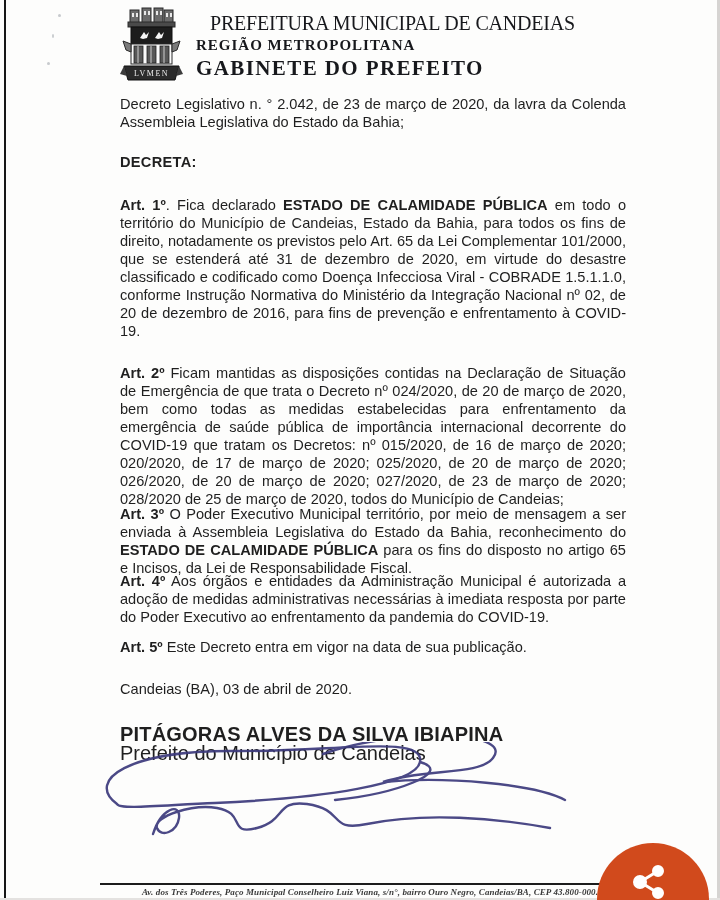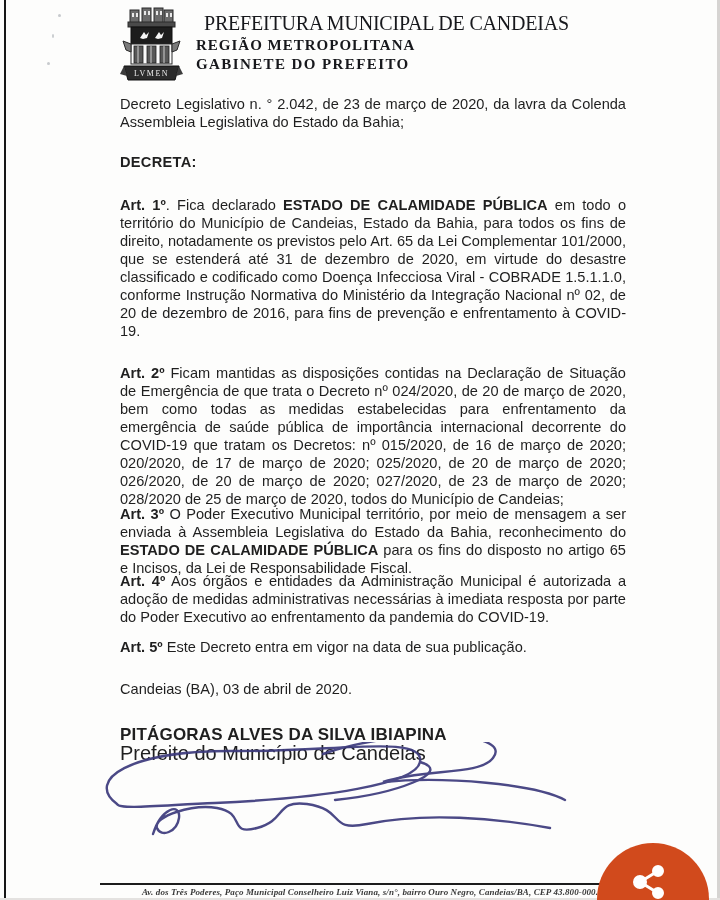--- a/index.html
+++ b/index.html
@@ -12,38 +12,38 @@
   
   .scan-edge-left{position:absolute;left:4px;top:0;width:2px;height:900px;background:#161616;}
   .scan-edge-right{position:absolute;right:0;top:0;width:3px;height:900px;background:#d6d4d2;}
   .scan-edge-bottom{position:absolute;left:0;bottom:0;width:720px;height:2px;background:#e4e2e0;}
 
   
   .header{position:absolute;left:118px;top:6px;display:flex;align-items:flex-start;}
   .crest{width:66px;height:84px;flex:0 0 auto;}
   .header-text{margin-left:12px;padding-top:6px;font-family:"Liberation Serif", serif;color:#17181c;}
   .h-line1{font-size:12px;font-weight:bold;letter-spacing:5px;margin:0 0 2px 0;}
-  .h-line2{font-size:20px;letter-spacing:-0.2px;margin:0 0 2px 8px;font-weight:400;}
+  .h-line2{font-size:20px;letter-spacing:-0.2px;margin:0 0 2px 14px;font-weight:400;}
   .h-line3{font-size:15px;font-weight:bold;letter-spacing:1px;margin:0 0 2px 0;}
-  .h-line4{font-size:15px;font-weight:bold;letter-spacing:1.4px;margin:0;}
+  .h-line4{font-size:21px;font-weight:bold;letter-spacing:1.4px;margin:0;}
 
   
   .content{position:absolute;left:120px;top:95px;width:506px;}
   .content p{margin:0;font-size:14.6px;line-height:18px;text-align:justify;}
   .b{font-weight:bold;}
   p.intro{margin-bottom:22px;}
   .decreta{font-weight:bold;text-align:center;font-size:15px;margin:0 0 25px 0 !important;letter-spacing:0.3px;}
   p.art1{margin-bottom:24px;}
   p.art2{margin-bottom:-3px;}
   p.paragrafo{margin-bottom:4px;}
   p.art3{margin-bottom:-5px;}
   p.art4{margin-bottom:12px;}
   p.art5{margin-bottom:24px;}
   p.dateline{text-align:left !important;margin-bottom:27px;}
-  .signatory-name{font-weight:bold;font-size:17px;line-height:19px;letter-spacing:0.2px;}
+  .signatory-name{font-weight:bold;font-size:20px;line-height:19px;letter-spacing:0.2px;}
   .signatory-title{font-size:20px;line-height:19px;}
 
   
   .signature-svg{position:absolute;left:95px;top:742px;pointer-events:none;}
 
   
   .footer-rule{position:absolute;left:100px;top:883px;width:540px;height:2px;background:#1c1c1c;}
   .footer-text{
     position:absolute;left:100px;top:887px;width:540px;text-align:center;
     font-family:"Liberation Serif", serif;font-style:italic;font-weight:bold;

